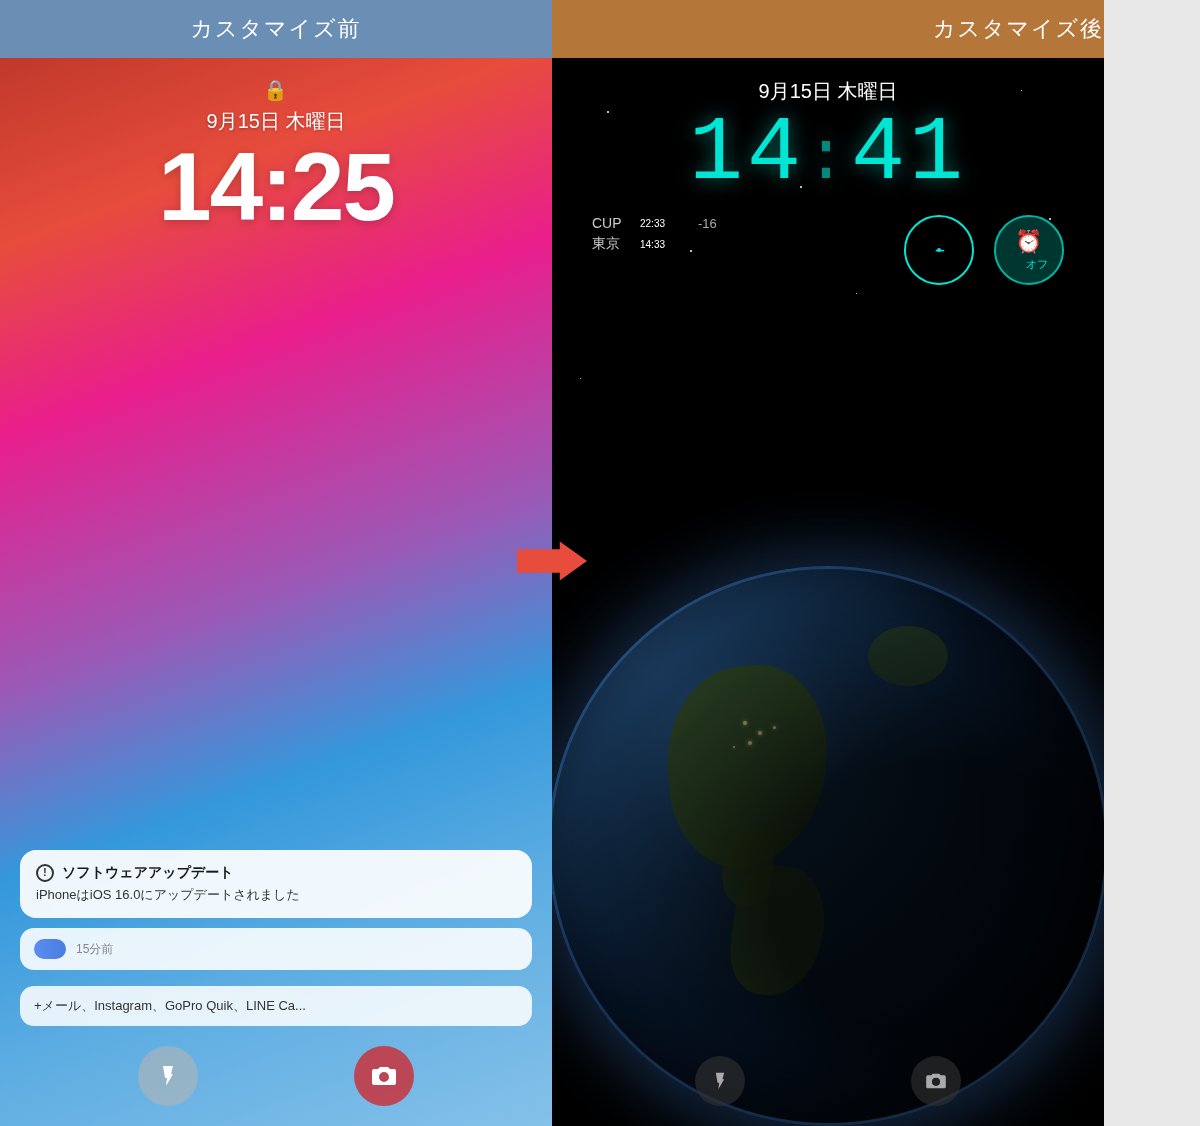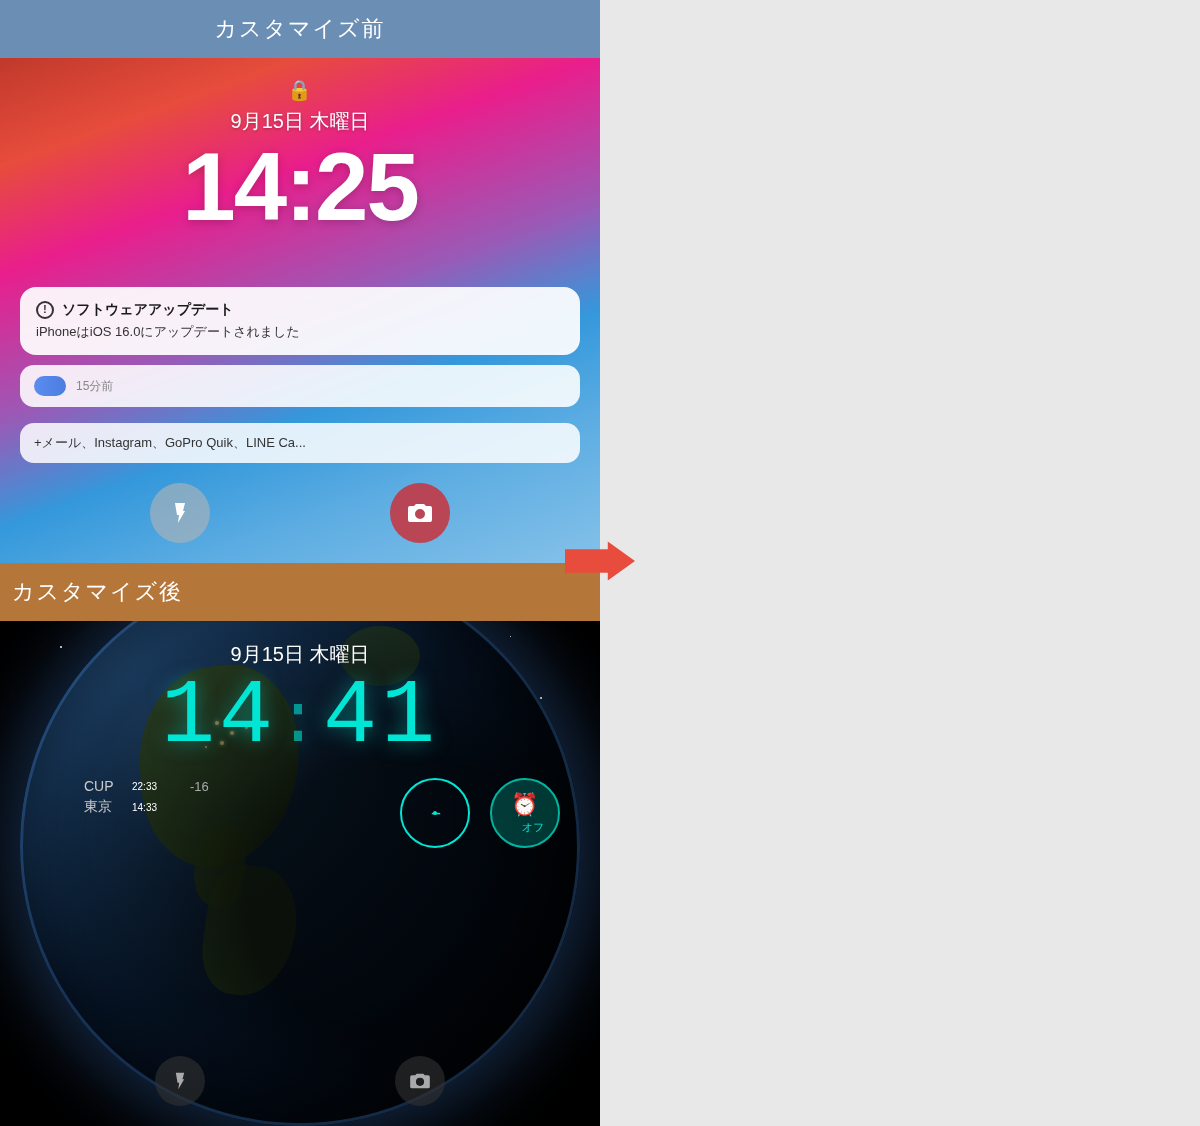--- a/index.html
+++ b/index.html
@@ -205,24 +205,24 @@
       width: 600px;
       height: 1126px;
       display: flex;
       flex-direction: column;
       background: #000;
     }
 
     .right-header {
       background: #b5763a;
       color: white;
-      text-align: left;
+      text-align: right;
       font-size: 22px;
       font-weight: 500;
-      padding: 14px 12px;
+      padding: 14px 0;
       letter-spacing: 2px;
     }
 
     .right-phone-area {
       flex: 1;
       position: relative;
       overflow: hidden;
       background: #000;
     }
 
@@ -305,21 +305,20 @@
 
     .world-clocks {
       flex: 1;
     }
 
     .clock-row {
       display: flex;
       gap: 12px;
       margin-bottom: 4px;
       align-items: center;
-      margin-left: 44px;
     }
 
     .clock-city {
       color: #ccc;
       font-size: 14px;
       width: 36px;
     }
 
     .clock-time {
       color: white;
@@ -411,24 +410,23 @@
     }
 
     .arrow-svg {
       width: 70px;
       height: 50px;
     }
 
     
     .panels-container {
       display: flex;
-      width: 1200px;
+      width: 1104px;
       height: 1126px;
       position: relative;
-      flex-direction: column;
     }
 
     .city-lights {
       position: absolute;
       width: 4px;
       height: 4px;
       background: #ffdd88;
       border-radius: 50%;
       opacity: 0.7;
       box-shadow: 0 0 4px #ffdd88;

